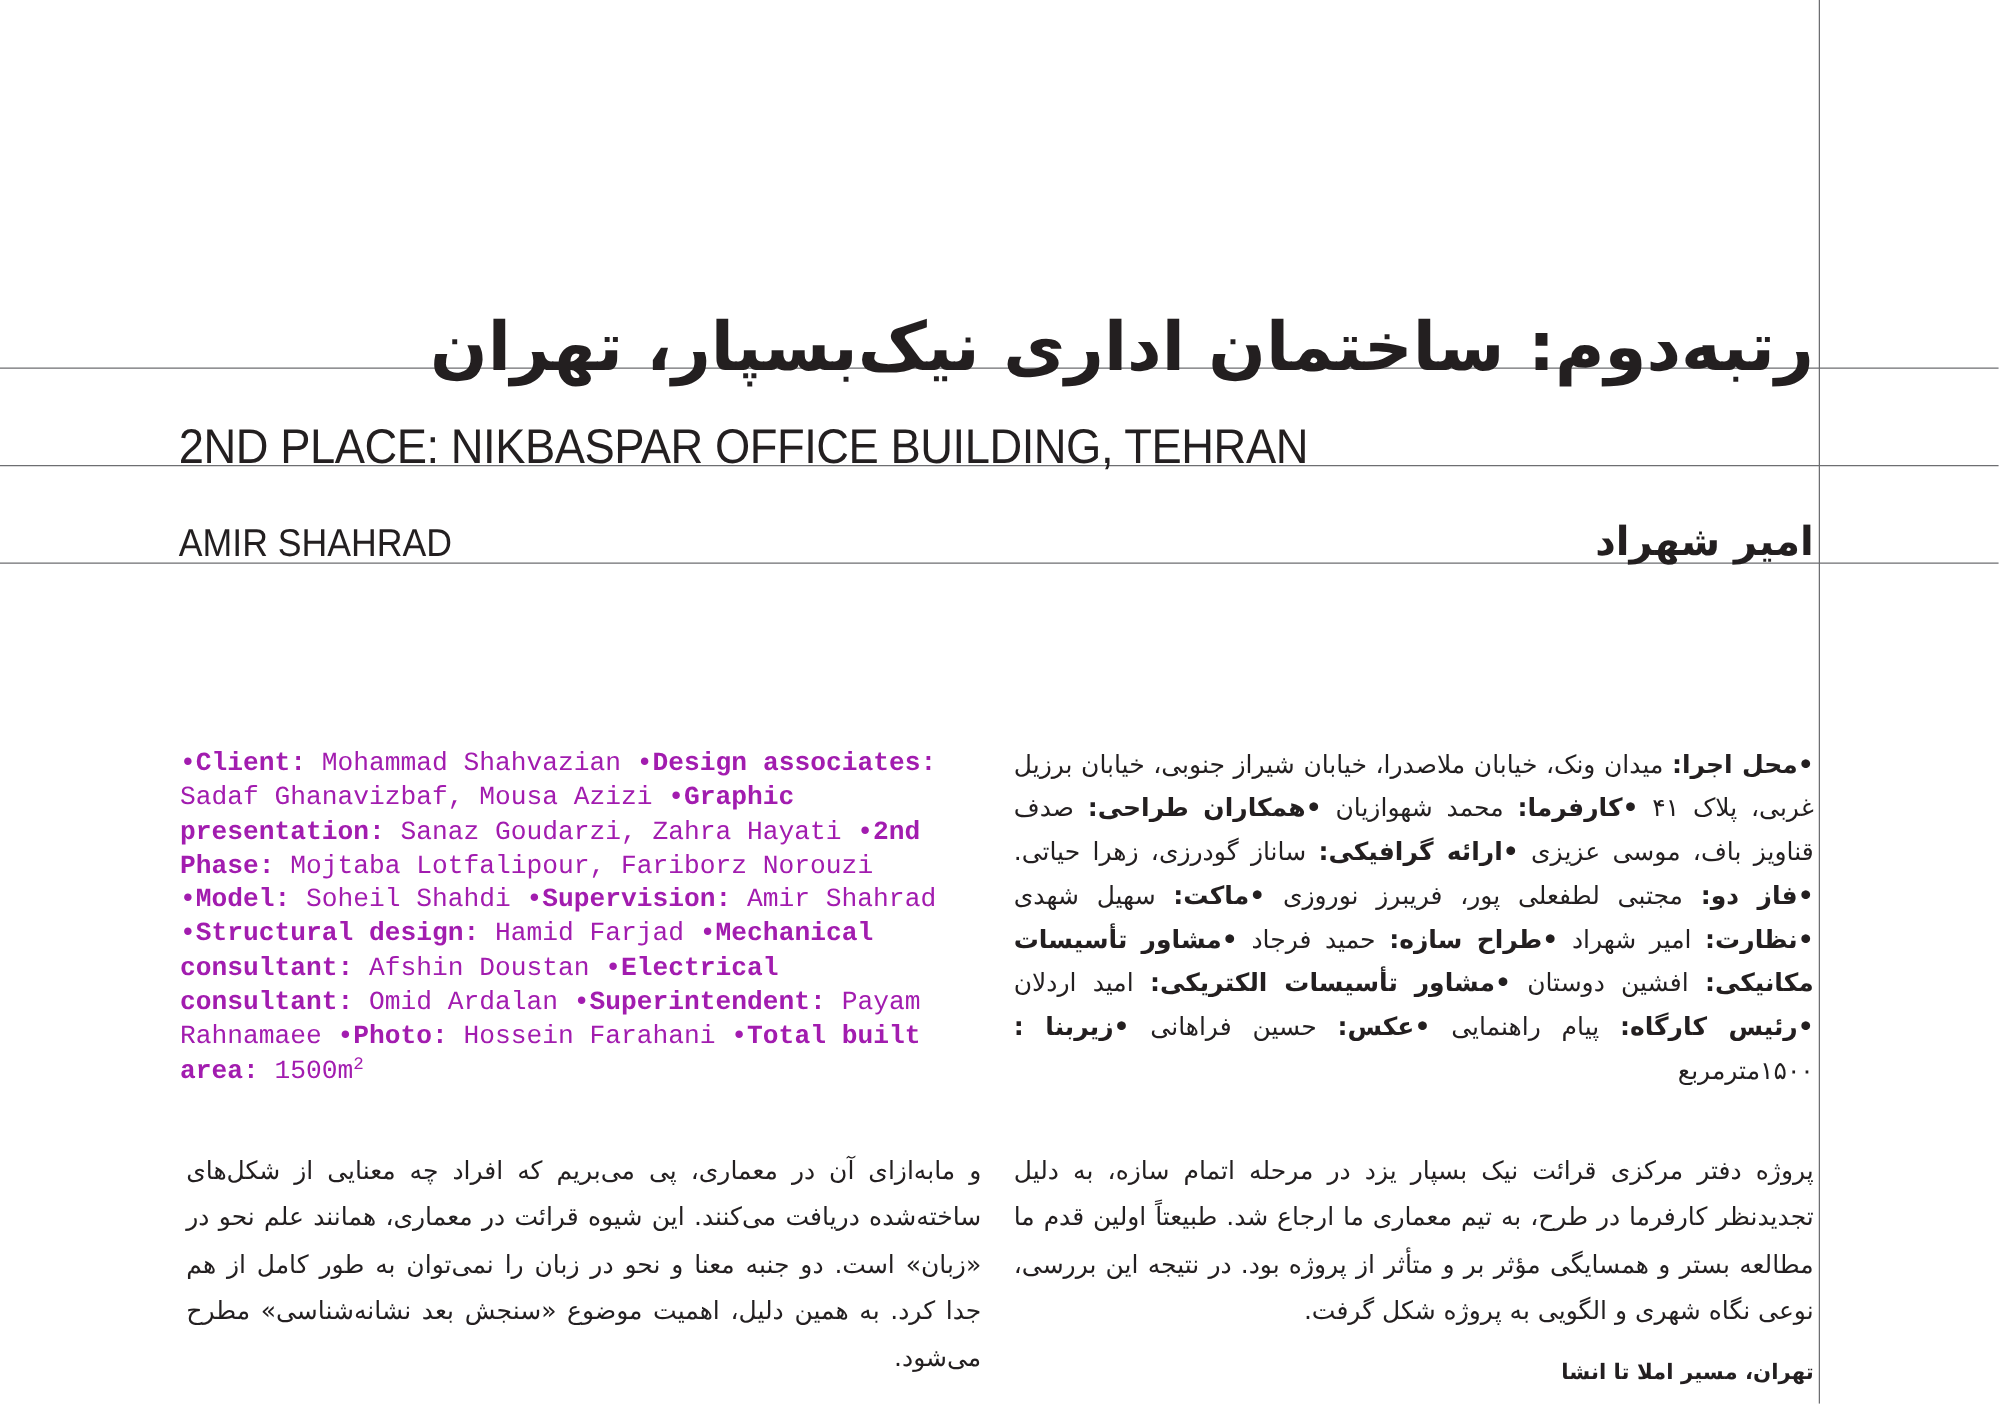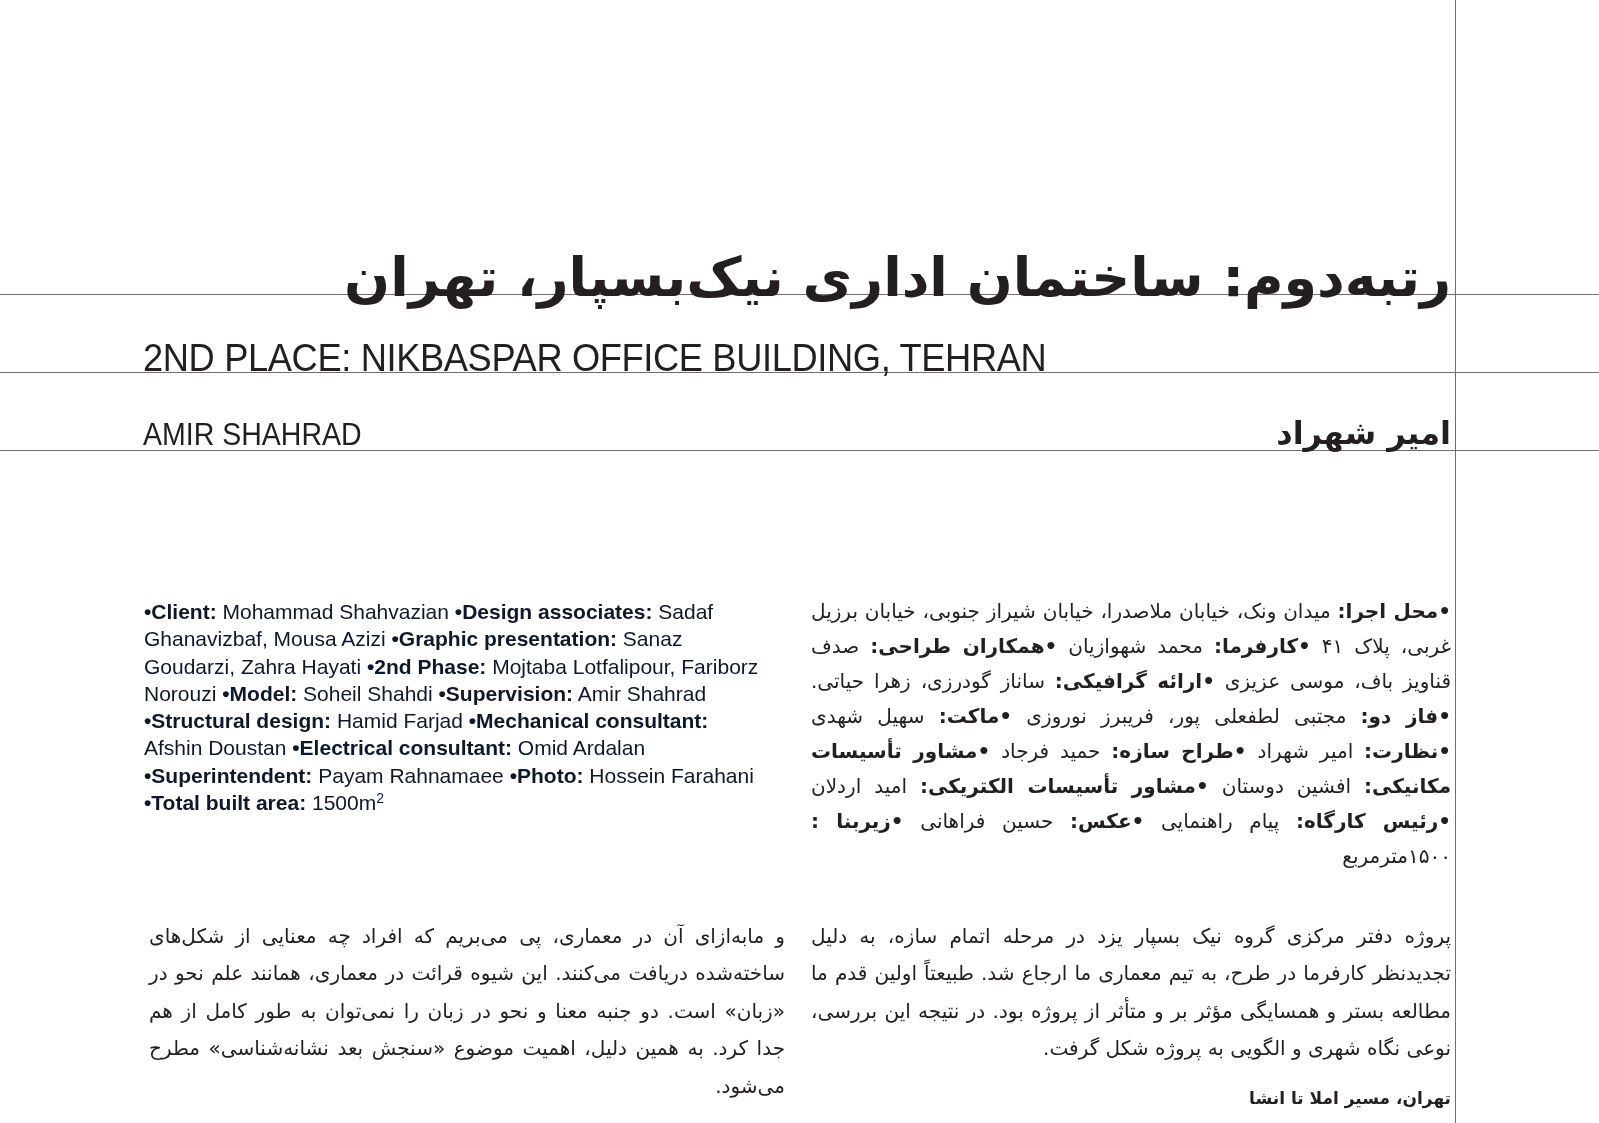--- a/index.html
+++ b/index.html
@@ -75,21 +75,22 @@
       line-height: 36px;
       white-space: nowrap;
     }
     #credits-en {
       position: absolute;
       left: 144px;
       top: 598px;
       width: 616px;
       font-size: 21px;
       line-height: 27.3px;
-      color: #0f172a;
+      color: #a21caf;
+      font-family: Liberation Mono, monospace;
     }
     #credits-en b { font-weight: bold; }
     #credits-en sup { font-size: 14px; vertical-align: 7px; line-height: 0; }
     #credits-fa {
       position: absolute;
       right: 148px;
       top: 594px;
       width: 640px;
       font-size: 20px;
       line-height: 35px;
@@ -138,15 +139,15 @@
 
 <div id="credits-en">
   <span><b>•Client:</b><span> Mohammad Shahvazian </span></span><span><b>•Design associates:</b><span> Sadaf Ghanavizbaf, Mousa Azizi </span></span><span><b>•Graphic presentation:</b><span> Sanaz Goudarzi, Zahra Hayati </span></span><span><b>•2nd Phase:</b><span> Mojtaba Lotfalipour, Fariborz Norouzi </span></span><span><b>•Model:</b><span> Soheil Shahdi </span></span><span><b>•Supervision:</b><span> Amir Shahrad </span></span><span><b>•Structural design:</b><span> Hamid Farjad </span></span><span><b>•Mechanical consultant:</b><span> Afshin Doustan </span></span><span><b>•Electrical consultant:</b><span> Omid Ardalan </span></span><span><b>•Superintendent:</b><span> Payam Rahnamaee </span></span><span><b>•Photo:</b><span> Hossein Farahani </span></span><span><b>•Total built area:</b><span> 1500m</span><sup>2</sup></span>
 </div>
 
 <div id="credits-fa" class="fa">
   <span><b>•محل اجرا:</b><span> میدان ونک، خیابان ملاصدرا، خیابان شیراز جنوبی، خیابان برزیل غربی، پلاک ۴۱ </span></span><span><b>•کارفرما:</b><span> محمد شهوازیان </span></span><span><b>•همکاران طراحی:</b><span> صدف قناویز باف، موسی عزیزی </span></span><span><b>•ارائه گرافیکی:</b><span> ساناز گودرزی، زهرا حیاتی. </span></span><span><b>•فاز دو:</b><span> مجتبی لطفعلی پور، فریبرز نوروزی </span></span><span><b>•ماکت:</b><span> سهیل شهدی </span></span><span><b>•نظارت:</b><span> امیر شهراد </span></span><span><b>•طراح سازه:</b><span> حمید فرجاد </span></span><span><b>•مشاور تأسیسات مکانیکی:</b><span> افشین دوستان </span></span><span><b>•مشاور تأسیسات الکتریکی:</b><span> امید اردلان </span></span><span><b>•رئیس کارگاه:</b><span> پیام راهنمایی </span></span><span><b>•عکس:</b><span> حسین فراهانی </span></span><span><b>•زیربنا :</b><span> ۱۵۰۰مترمربع</span></span>
 </div>
 
 <p id="body-left" class="fa body-fa" style="margin:0;">و مابه‌ازای آن در معماری، پی می‌بریم که افراد چه معنایی از شکل‌های ساخته‌شده دریافت می‌کنند. این شیوه قرائت در معماری، همانند علم نحو در «زبان» است. دو جنبه معنا و نحو در زبان را نمی‌توان به طور کامل از هم جدا کرد. به همین دلیل، اهمیت موضوع «سنجش بعد نشانه‌شناسی» مطرح می‌شود.</p>
-<p id="body-right" class="fa body-fa" style="margin:0;">پروژه دفتر مرکزی گروه نیک بسپار یزد در مرحله اتمام سازه، به دلیل تجدیدنظر کارفرما در طرح، به تیم معماری ما ارجاع شد. طبیعتاً اولین قدم ما مطالعه بستر و همسایگی مؤثر بر و متأثر از پروژه بود. در نتیجه این بررسی، نوعی نگاه شهری و الگویی به پروژه شکل گرفت.</p>
+<p id="body-right" class="fa body-fa" style="margin:0;">پروژه دفتر مرکزی قرائت نیک بسپار یزد در مرحله اتمام سازه، به دلیل تجدیدنظر کارفرما در طرح، به تیم معماری ما ارجاع شد. طبیعتاً اولین قدم ما مطالعه بستر و همسایگی مؤثر بر و متأثر از پروژه بود. در نتیجه این بررسی، نوعی نگاه شهری و الگویی به پروژه شکل گرفت.</p>
 
 <div id="subheading-fa" class="fa">تهران، مسیر املا تا انشا</div>
 
 </body></html>

